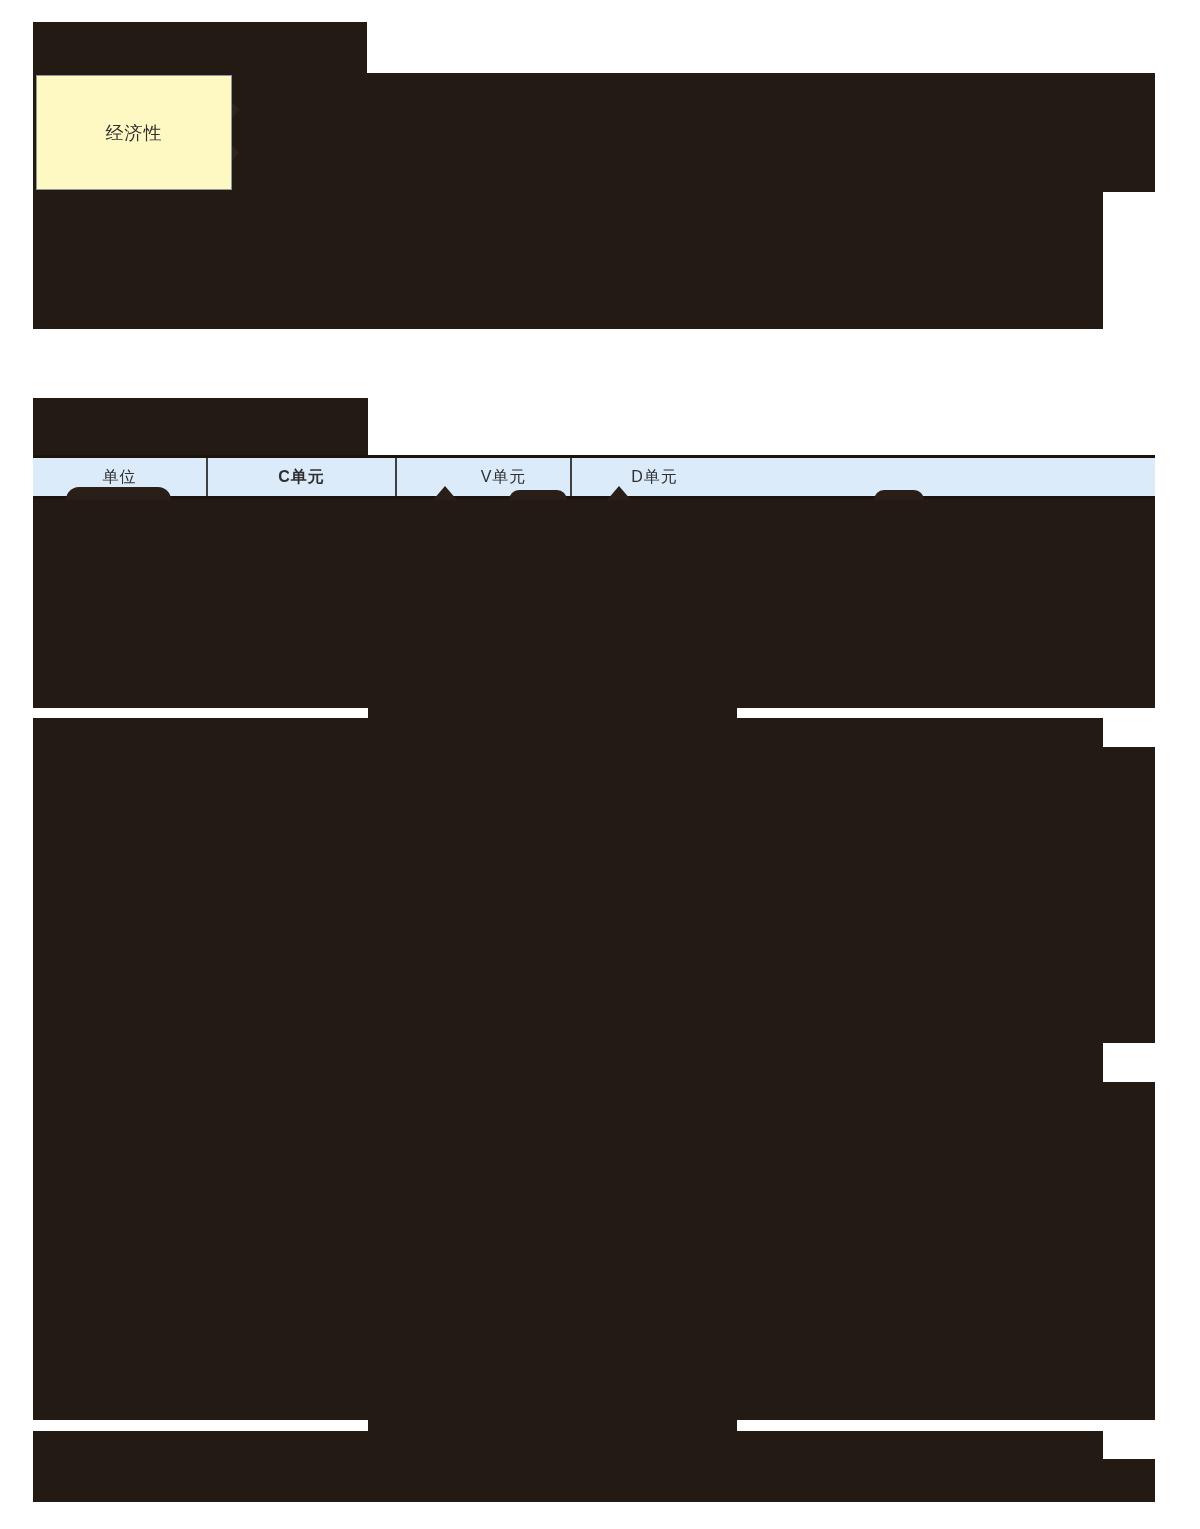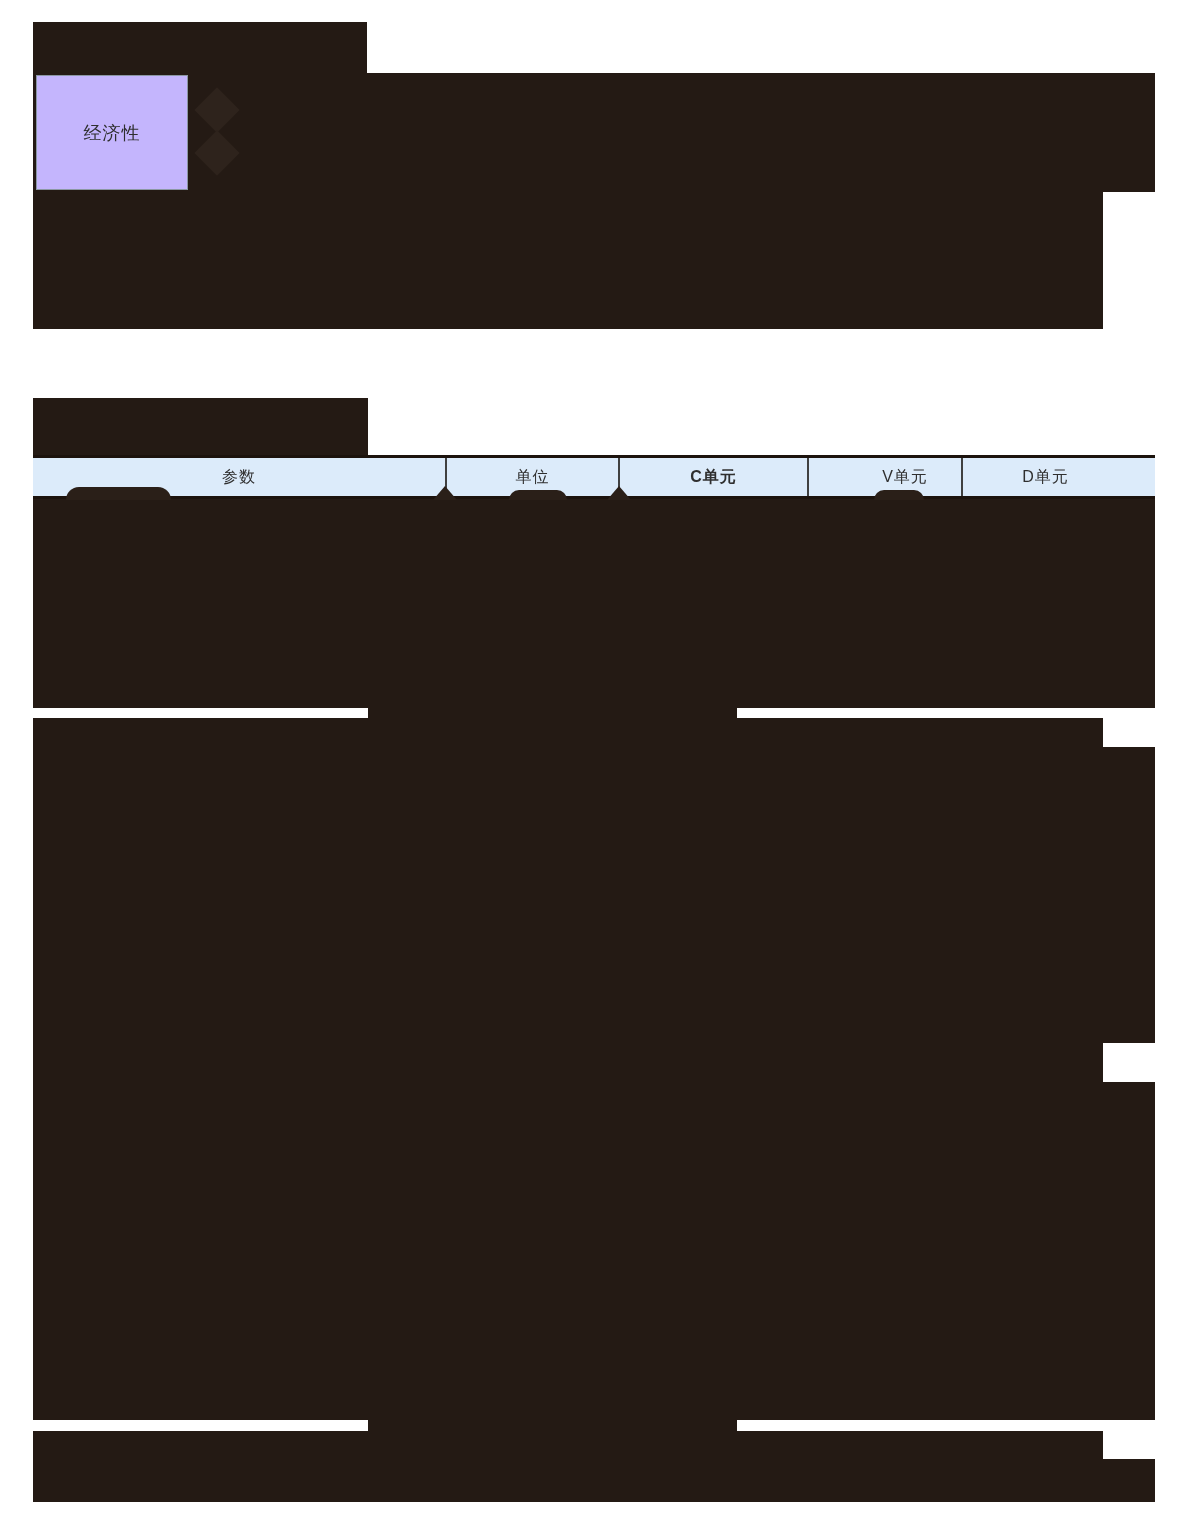--- a/index.html
+++ b/index.html
@@ -18,40 +18,40 @@
   .blk-conn-2     {left:368px; top:1414px; width:369px; height:18px;}
   .blk-bottom     {left:33px;  top:1431px; width:1122px;height:71px;}
 
   
   .notch{position:absolute;background:#ffffff;}
   .notch-1{left:1103px; top:718px;  width:52px; height:29px;}
   .notch-2{left:1103px; top:1043px; width:52px; height:39px;}
   .notch-3{left:1103px; top:1431px; width:52px; height:28px;}
 
   
-  .tab{position:absolute;left:36px;top:75px;width:152px;height:115px;
-       box-sizing:border-box;background:#c4b5fd;border:1px solid #8b97a3;
+  .tab{position:absolute;left:36px;top:75px;width:196px;height:115px;
+       box-sizing:border-box;background:#fef9c3;border:1px solid #8b97a3;
        display:flex;align-items:center;justify-content:center;z-index:3;}
   .tab span{font-size:18px;color:#2f2f2f;letter-spacing:1px;}
 
   
   .diamond{position:absolute;width:32px;height:32px;background:#2e231c;
            transform:rotate(45deg);z-index:2;}
   .diamond-1{left:201px;top:94px;}
   .diamond-2{left:201px;top:137px;}
 
   
   .thead{position:absolute;left:33px;top:455px;width:1122px;box-sizing:border-box;
          border-top:3px solid #1c130d;border-bottom:3px solid #1c130d;
          background:#dcebfa;display:flex;z-index:2;}
   .th{box-sizing:border-box;height:38px;line-height:38px;text-align:center;
       font-size:16px;color:#2f2f2f;letter-spacing:1px;flex:0 0 auto;}
   .th + .th{border-left:2px solid #404040;}
   .th.c0{width:412px;} .th.c1{width:173px;} .th.c2{width:189px;font-weight:bold;}
-  .th.c3{width:154px;padding-left:40px;} .th.c4{width:167px;}
+  .th.c3{width:175px;padding-left:40px;} .th.c4{width:167px;}
 
   
   .bump{position:absolute;background:#2a1f18;z-index:4;}
   .bump-round{border-radius:50px 50px 0 0;}
   .bump-1{left:66px; top:487px;width:105px;height:13px;}
   .bump-2{left:509px;top:490px;width:58px; height:10px;}
   .bump-3{left:874px;top:490px;width:50px; height:10px;}
   .tri{position:absolute;width:0;height:0;z-index:4;
        border-left:12px solid transparent;border-right:12px solid transparent;
        border-bottom:14px solid #2a1f18;}
@@ -69,21 +69,20 @@
   <div class="tab">
     <span>经济性</span>
   </div>
 
   <div class="blk blk-top-right-a"></div>
   <div class="blk blk-top-right-b"></div>
 
   <div class="blk blk-sec2-title"></div>
 
   <div class="thead">
-    <div class="th c0">参数</div>
     <div class="th c1">单位</div>
     <div class="th c2">C单元</div>
     <div class="th c3">V单元</div>
     <div class="th c4">D单元</div>
   </div>
 
   <div class="bump bump-round bump-1"></div>
   <div class="tri tri-1"></div>
   <div class="bump bump-round bump-2"></div>
   <div class="tri tri-2"></div>

